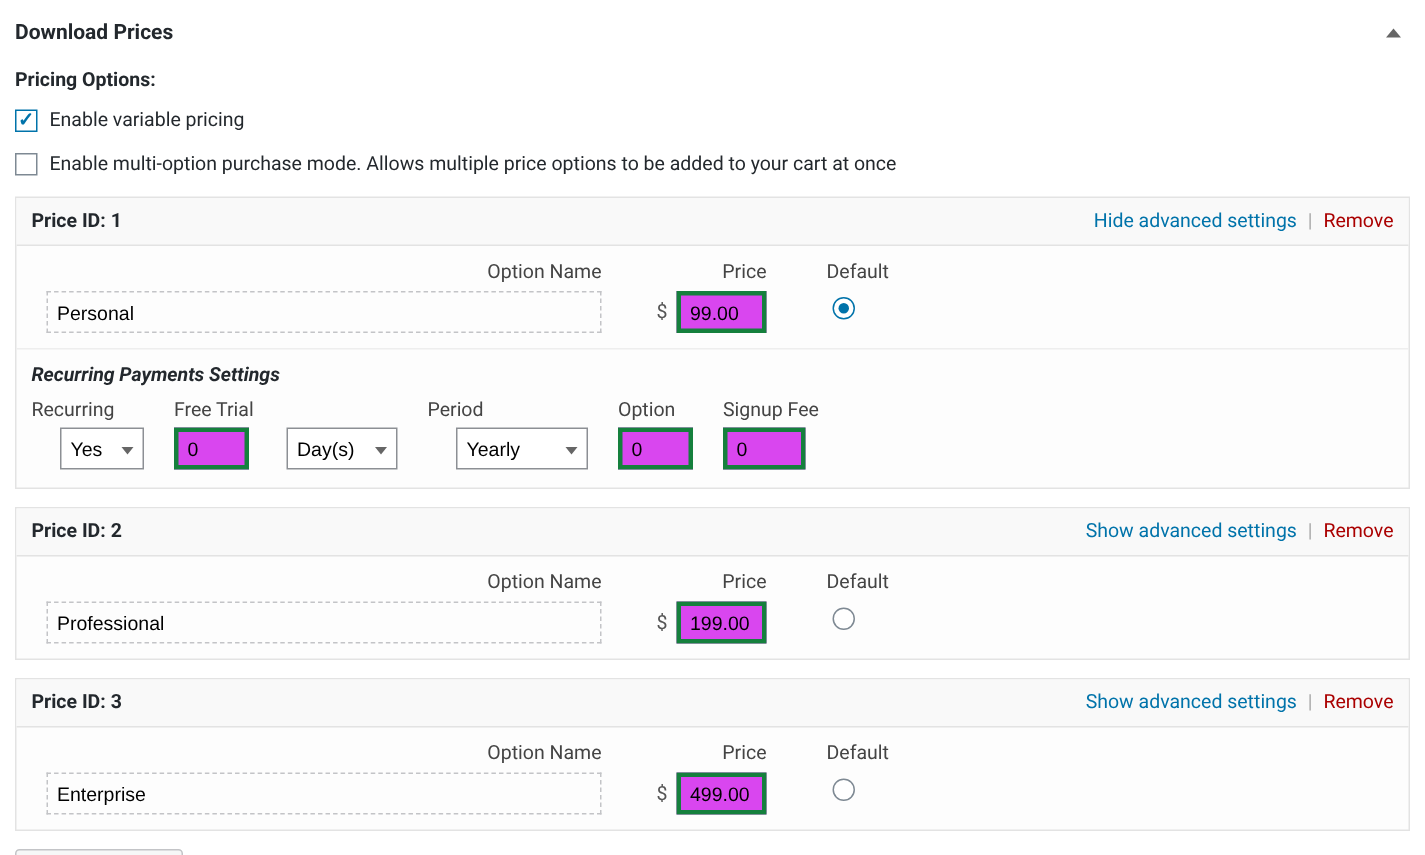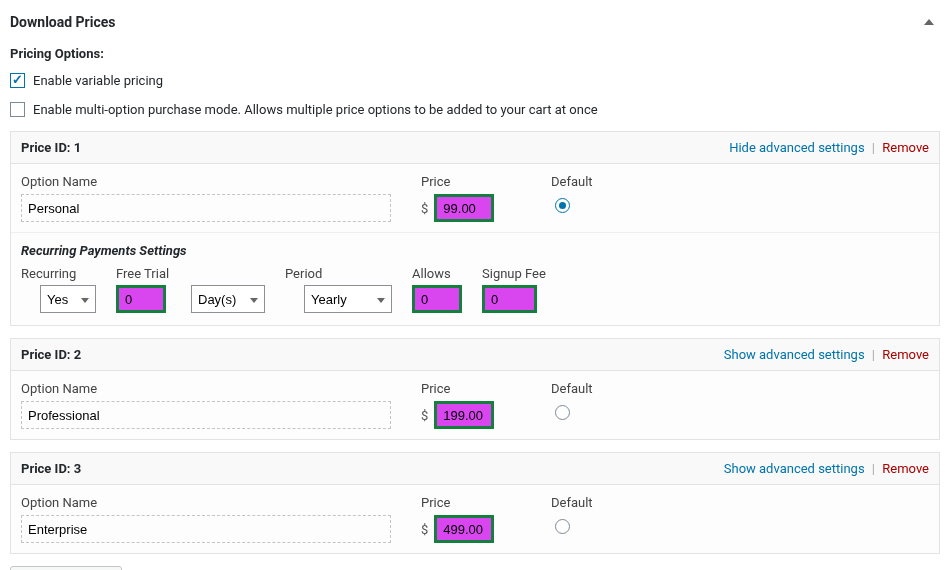--- a/index.html
+++ b/index.html
@@ -83,21 +83,21 @@
   .price-header .sep { color: #aaa; margin: 0 4px; }
   .remove { color: #a00 !important; }
   .row-flex {
     display: flex;
     padding: 10px;
     gap: 10px;
     align-items: flex-start;
     border-bottom: 1px solid #eee;
   }
   .row-flex:last-child { border-bottom: none; }
-  .col { display: flex; flex-direction: column; }
+  .col { display: flex; flex-direction: column; align-items: flex-end; }
   .col-name { width: 380px; }
   .col-price { width: 90px; margin-left: 10px; }
   .col-default { margin-left: 30px; align-items: flex-start; }
   .field-label {
     color: #444;
     font-size: 13px;
     margin-bottom: 5px;
   }
   .txt {
     border: 3px solid #15803d;
@@ -251,21 +251,21 @@
             </select></span>
           </div>
         </div>
         <div class="sub-col">
           <span class="field-label">Period</span>
           <span class="select-wrap"><select class="sel" style="width:88px">
             <option>Yearly</option>
           </select></span>
         </div>
         <div class="sub-col">
-          <span class="field-label">Allows</span>
+          <span class="field-label">Option</span>
           <input class="txt small" value="0" style="">
         </div>
         <div class="sub-col">
           <span class="field-label">Signup Fee</span>
           <input class="txt smedium" value="0" style="">
         </div>
       </div>
     </div>
 
     

